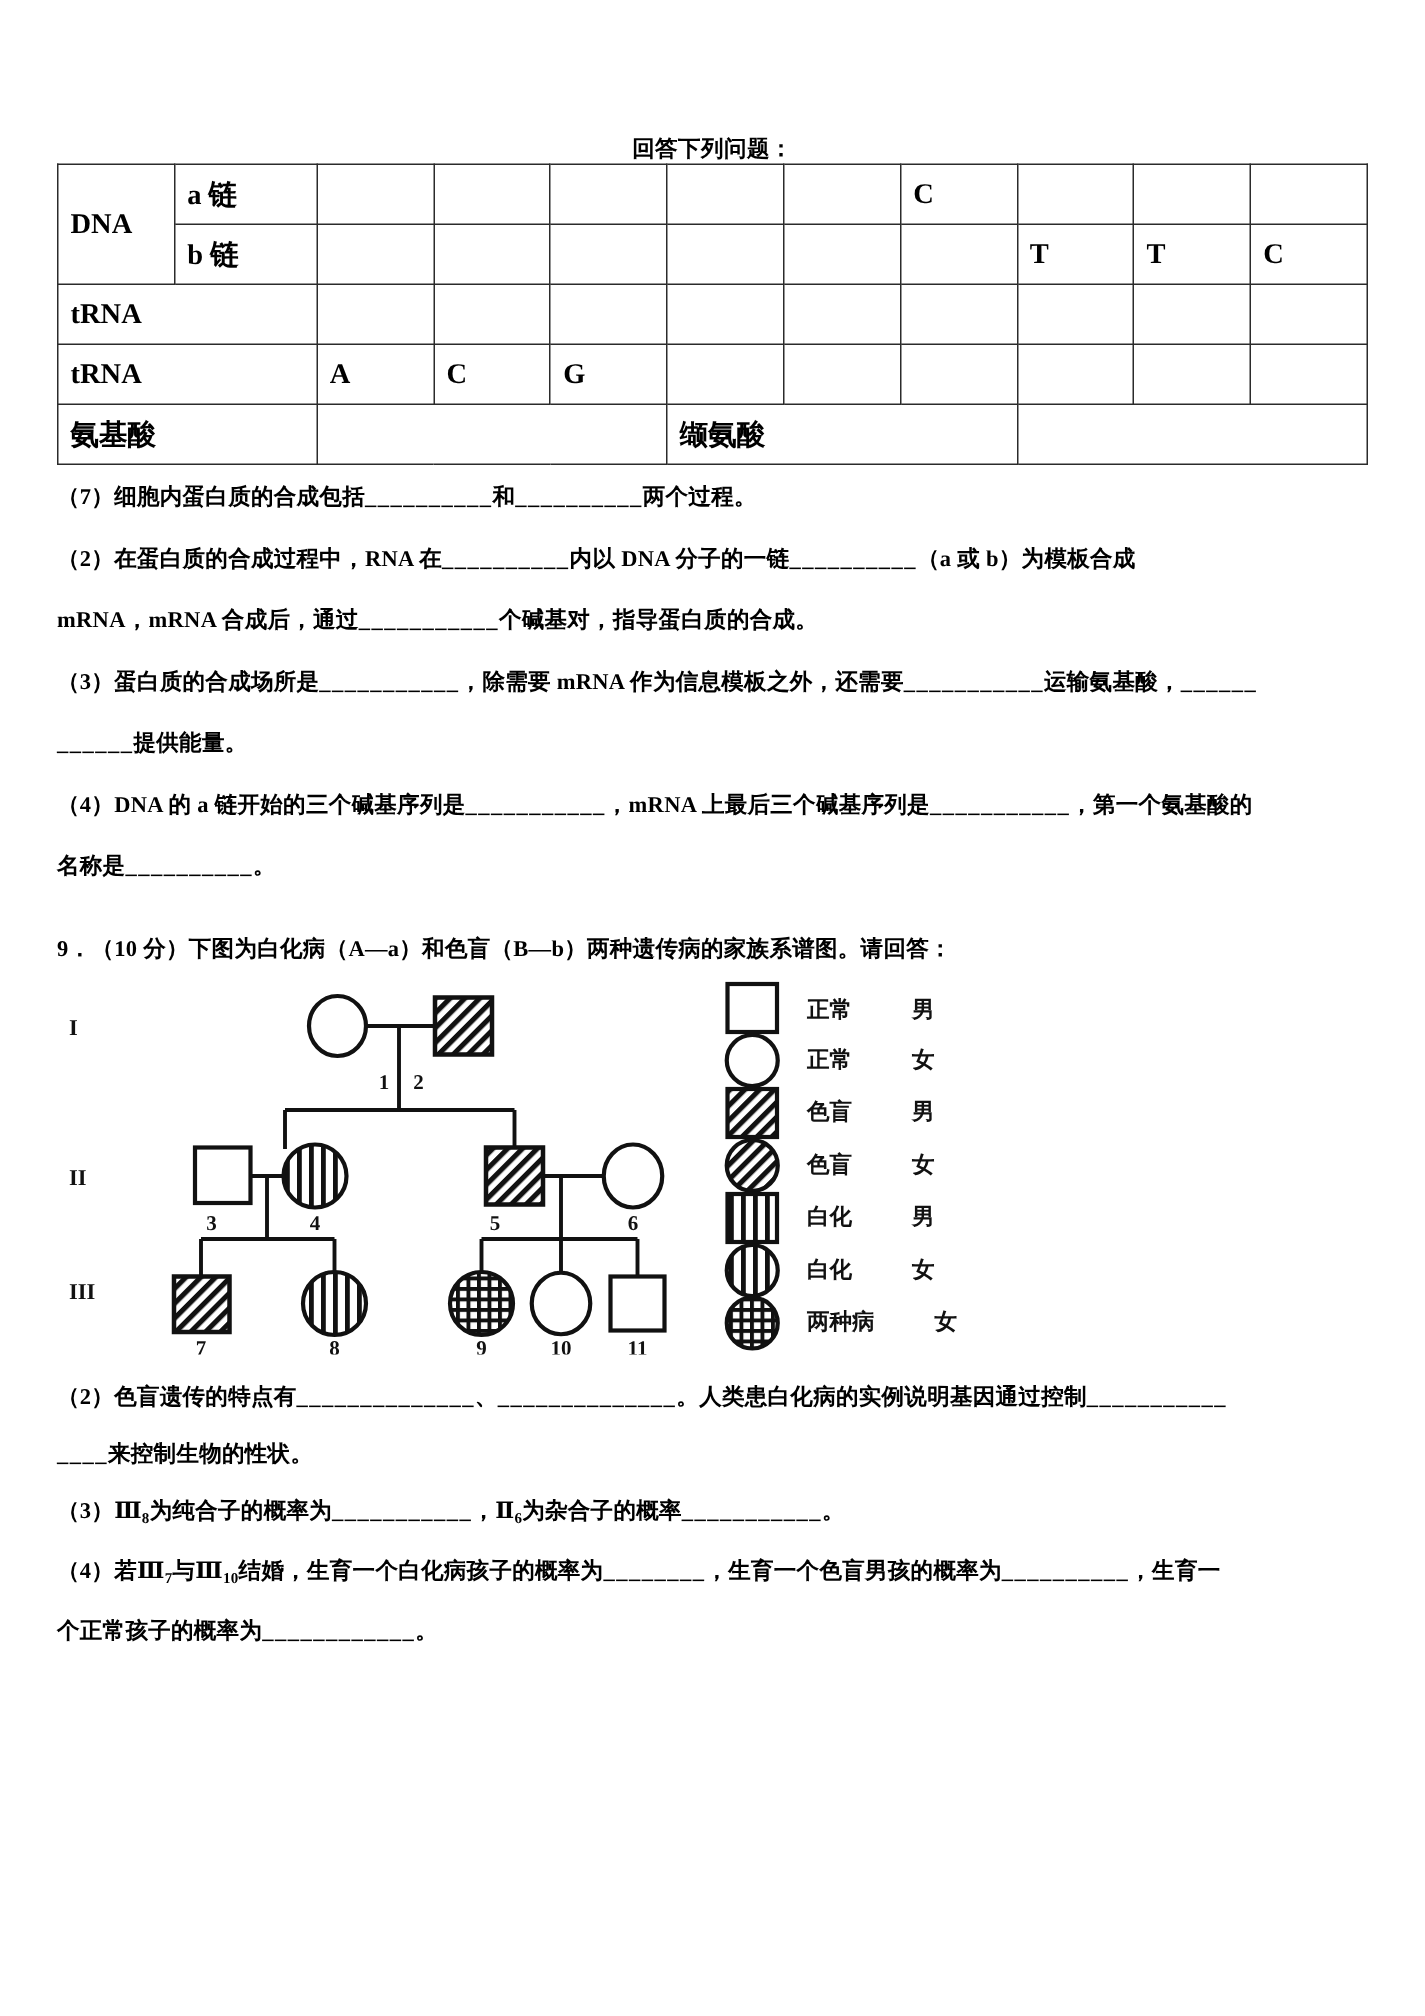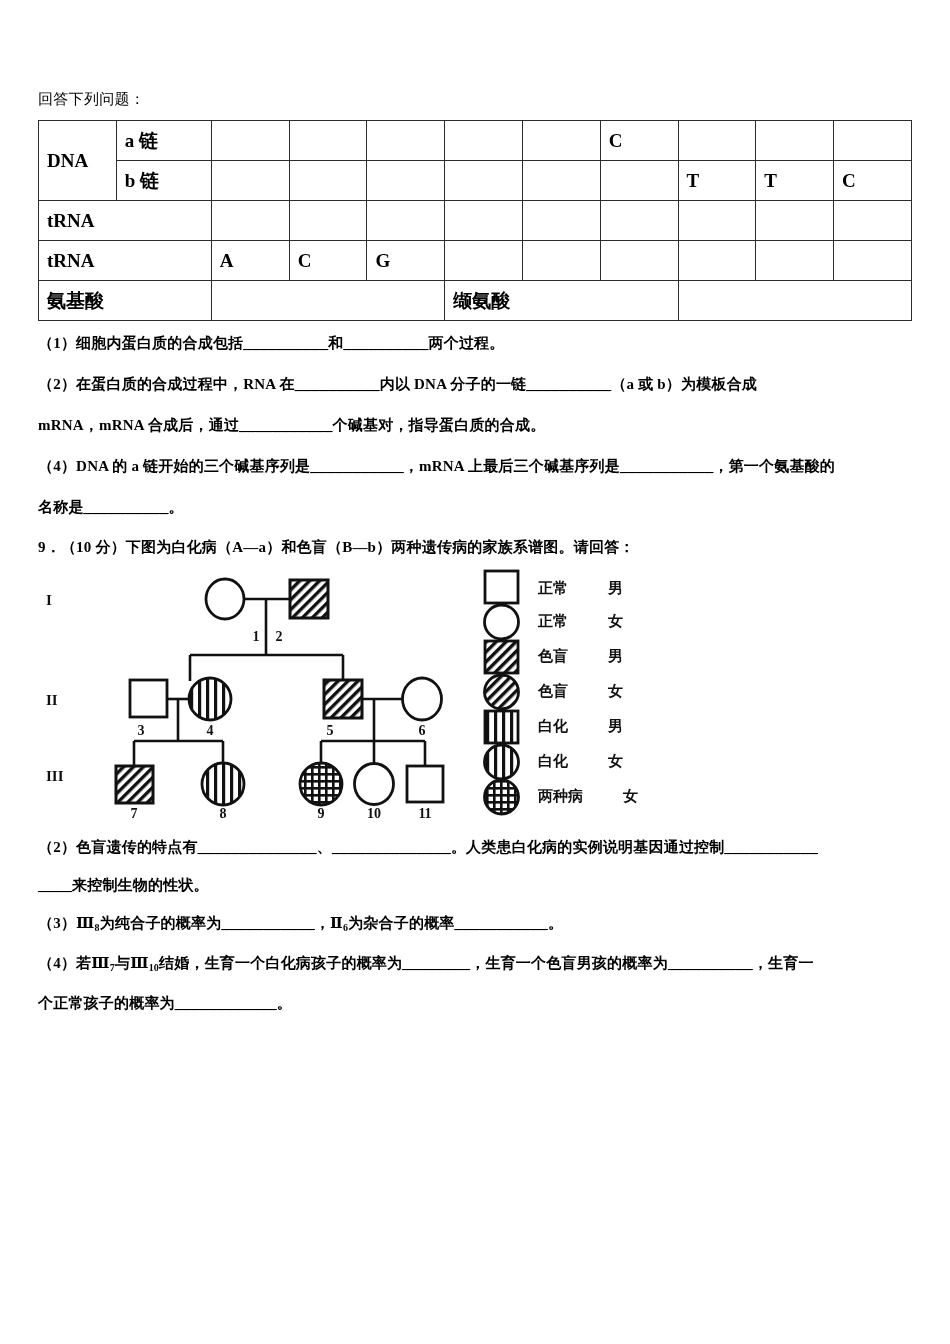--- a/index.html
+++ b/index.html
@@ -10,23 +10,23 @@
     background: #ffffff;
     font-family: "Liberation Serif", "DejaVu Serif", serif;
     color: #000;
     position: relative;
     overflow: hidden;
   }
   .page { padding: 90px 38px 0 38px; }
 
   .intro {
     font-size: 15px;
-    font-weight: normal;
-    margin-bottom: 11px;
+    font-weight: bold;
     letter-spacing: .3px;
+    text-align: center;
   }
 
   
   table.gene-table {
     border-collapse: collapse;
     width: 874px;
     table-layout: fixed;
   }
   table.gene-table td {
     border: 1px solid #2b2b2b;
@@ -43,27 +43,27 @@
   td.aa-span { }
 
   
   .q {
     font-size: 15px;
     font-weight: bold;
     line-height: 41px;
     letter-spacing: .2px;
   }
   .q.first { margin-top: 2px; }
-  .blank { text-decoration: underline; letter-spacing: 1px; }
+  .blank { letter-spacing: 1px; }
 
   
   .sec-head {
     font-size: 15px;
     font-weight: bold;
-    margin-top: 10px;
+    margin-top: 24px;
     margin-bottom: 6px;
     letter-spacing: .2px;
   }
 
   
   .figure {
     position: relative;
     width: 874px;
     height: 255px;
     margin: 6px 0 10px 0;
@@ -136,25 +136,29 @@
         <td class="wide-lbl" colspan="2">氨基酸</td>
         <td class="aa-span" colspan="3"></td>
         <td class="aa-span" colspan="3">缬氨酸</td>
         <td class="aa-span" colspan="3"></td>
       </tr>
     </tbody>
   </table>
 
   <div>
     <div class="q first">
-        <div><span>（1）细胞内蛋白质的合成包括</span><span class="blank">__________</span><span>和</span><span class="blank">__________</span><span>两个过程。</span></div>
+        <div><span>（7）细胞内蛋白质的合成包括</span><span class="blank">__________</span><span>和</span><span class="blank">__________</span><span>两个过程。</span></div>
       </div>
     <div class="q">
         <div><span>（2）在蛋白质的合成过程中，RNA 在</span><span class="blank">__________</span><span>内以 DNA 分子的一链</span><span class="blank">__________</span><span>（a 或 b）为模板合成</span></div>
         <div><span>mRNA，mRNA 合成后，通过</span><span class="blank">___________</span><span>个碱基对，指导蛋白质的合成。</span></div>
+      </div>
+    <div class="q">
+        <div><span>（3）蛋白质的合成场所是</span><span class="blank">___________</span><span>，除需要 mRNA 作为信息模板之外，还需要</span><span class="blank">___________</span><span>运输氨基酸，</span><span class="blank">______</span></div>
+        <div><span class="blank">______</span><span>提供能量。</span></div>
       </div>
     <div class="q">
         <div><span>（4）DNA 的 a 链开始的三个碱基序列是</span><span class="blank">___________</span><span>，mRNA 上最后三个碱基序列是</span><span class="blank">___________</span><span>，第一个氨基酸的</span></div>
         <div><span>名称是</span><span class="blank">__________</span><span>。</span></div>
       </div>
   </div>
 
   <div class="sec-head">
     <span>9．</span><span>（10 分）</span><span>下图为白化病（A—a）和色盲（B—b）两种遗传病的家族系谱图。请回答：</span>
   </div>

